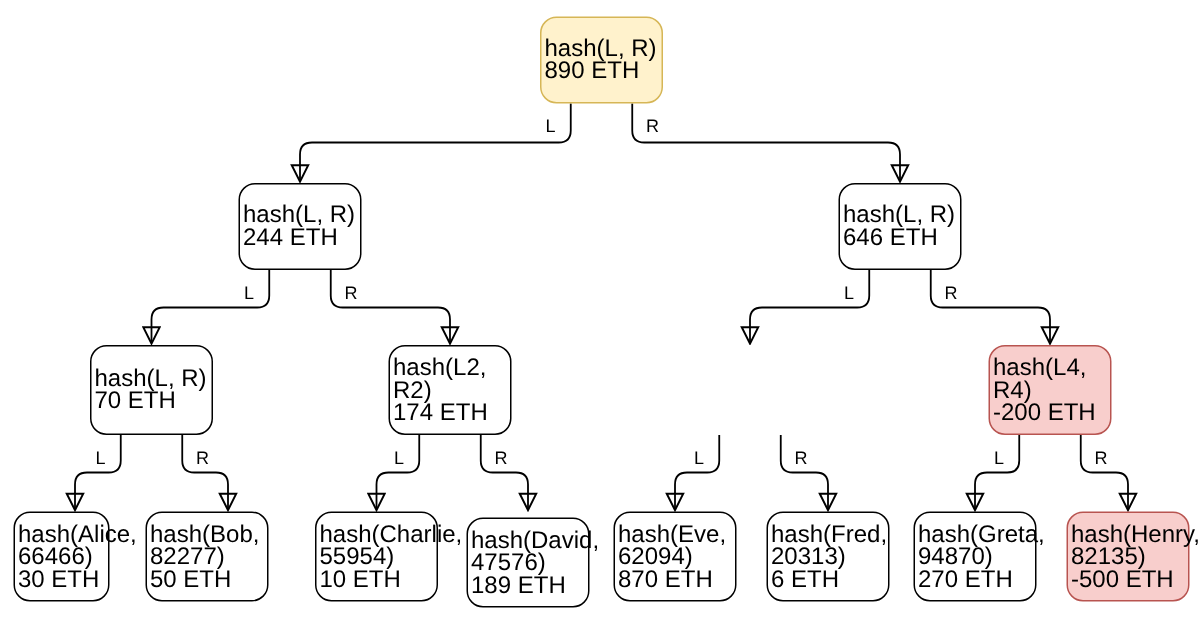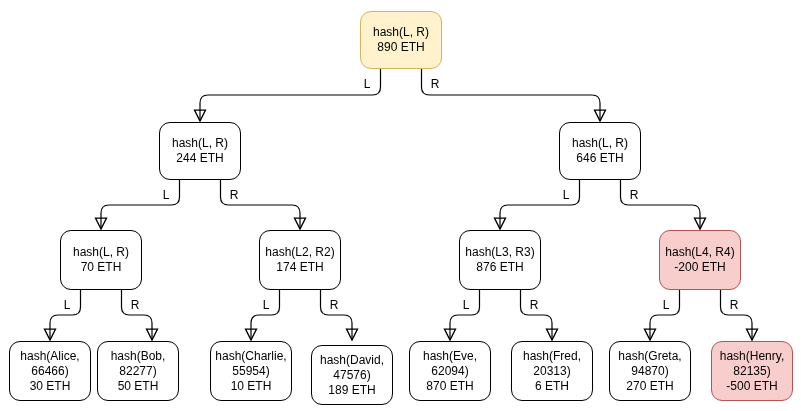--- a/index.html
+++ b/index.html
@@ -16,22 +16,22 @@
   .node {
     position: absolute;
     box-sizing: border-box;
     border: 1.5px solid var(--default-border, #000000);
     border-radius: 11px;
     background: var(--default-fill, #ffffff);
     display: flex;
     flex-direction: column;
     align-items: center;
     justify-content: center;
-    text-align: center;
-    font-size: 12px;
+    text-align: left;
+    font-size: 16px;
     line-height: 15px;
     color: #000000;
     padding: 2px;
   }
   .node--root {
     background: var(--root-fill, #fff2cc);
     border-color: var(--root-border, #d6b656);
   }
   .node--negative {
     background: var(--negative-fill, #f8cecc);
@@ -105,30 +105,26 @@
   </div>
 
   <div class="node" style="left:60px;top:230px;width:82px;height:60px">
     <div class="node-label">hash(L, R)</div>
     <div class="node-value">70 ETH</div>
   </div>
   <div class="node" style="left:259px;top:230px;width:82px;height:60px">
     <div class="node-label">hash(L2, R2)</div>
     <div class="node-value">174 ETH</div>
   </div>
-  <div class="node" style="left:459px;top:230px;width:82px;height:60px">
-    <div class="node-label">hash(L3, R3)</div>
-    <div class="node-value">876 ETH</div>
-  </div>
   <div class="node node--negative" style="left:659px;top:230px;width:82px;height:60px">
     <div class="node-label">hash(L4, R4)</div>
     <div class="node-value">-200 ETH</div>
   </div>
 
-  <div class="node" style="left:9px;top:341px;width:82px;height:60px">
+  <div class="node" style="left:9px;top:341px;width:64px;height:60px">
     <div class="node-label">hash(Alice, 66466)</div>
     <div class="node-value">30 ETH</div>
   </div>
   <div class="node" style="left:97px;top:341px;width:82px;height:60px">
     <div class="node-label">hash(Bob, 82277)</div>
     <div class="node-value">50 ETH</div>
   </div>
   <div class="node" style="left:210px;top:341px;width:82px;height:60px">
     <div class="node-label">hash(Charlie, 55954)</div>
     <div class="node-value">10 ETH</div>

